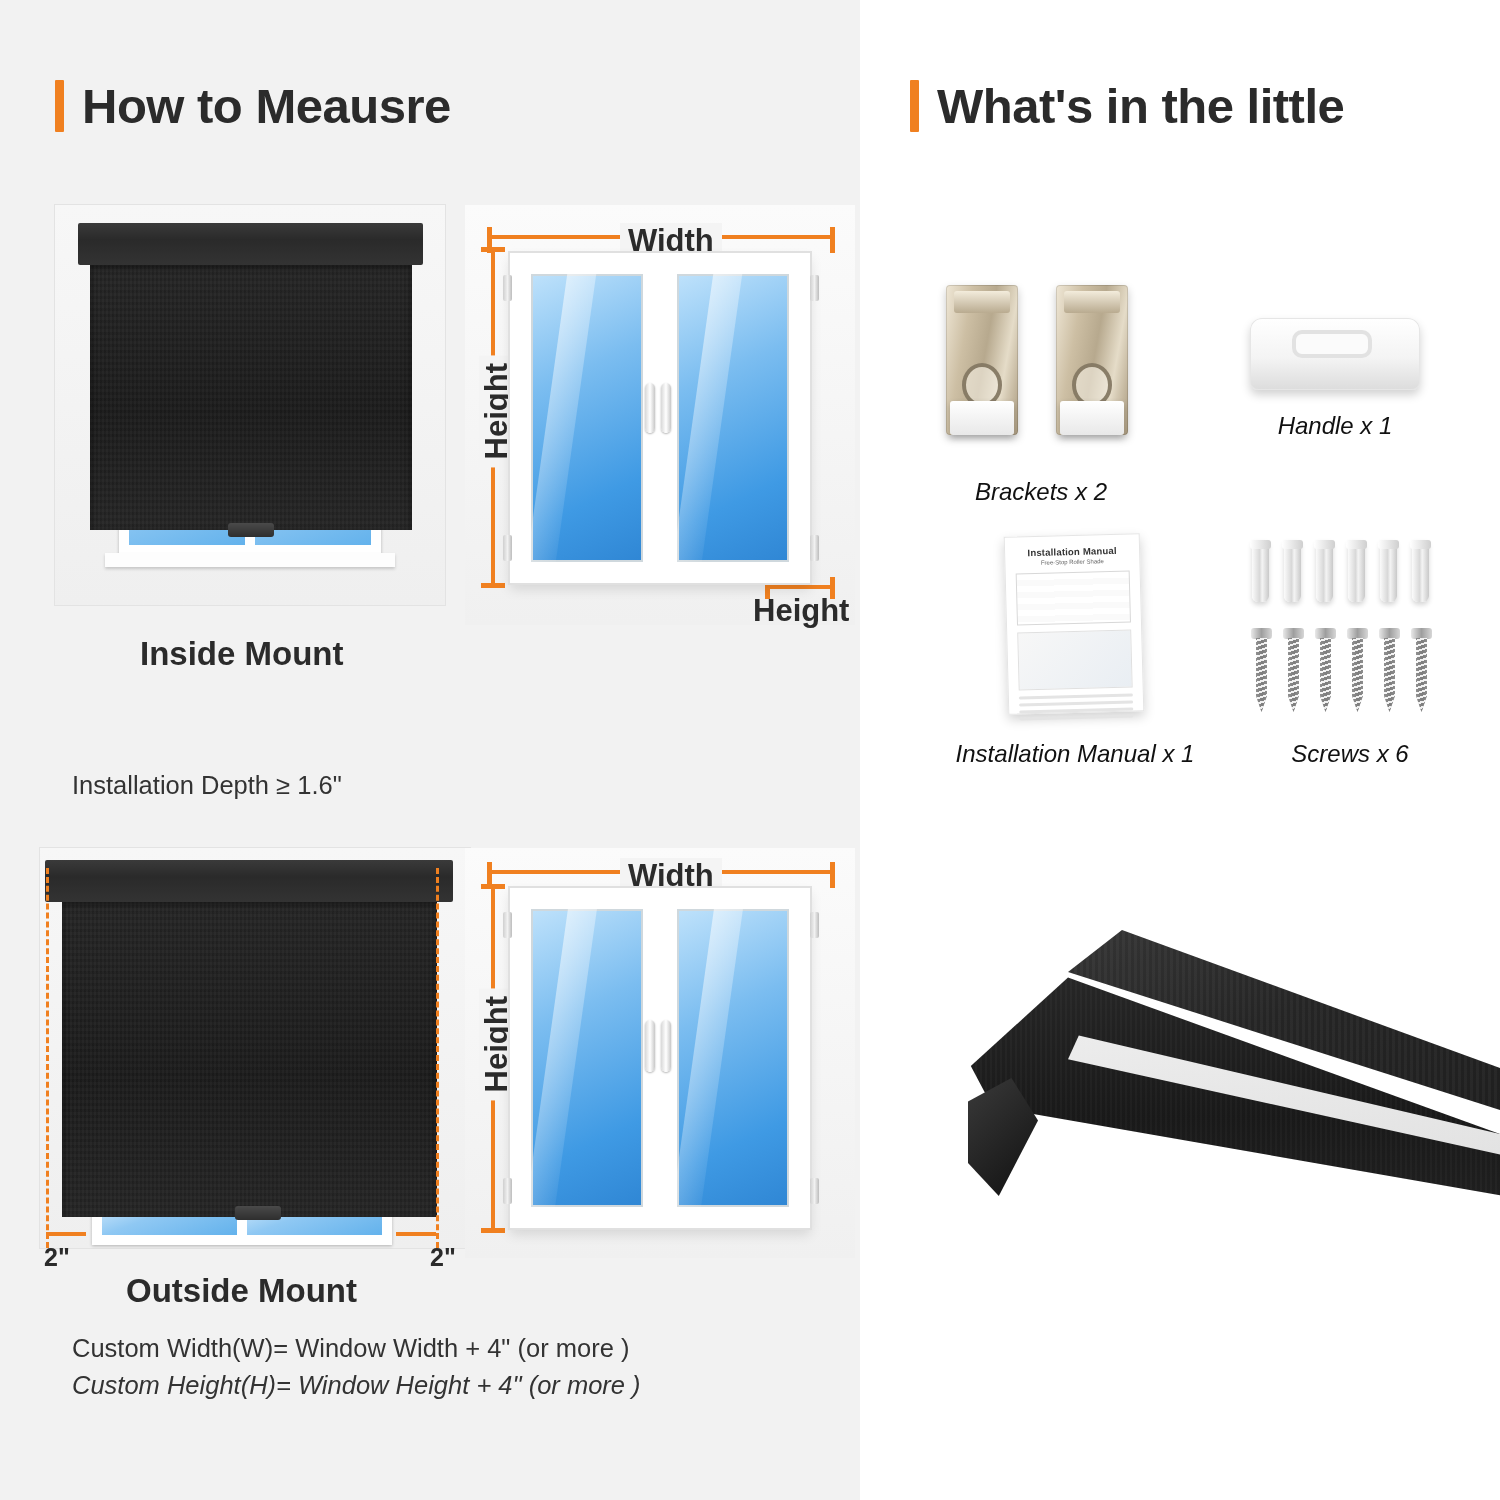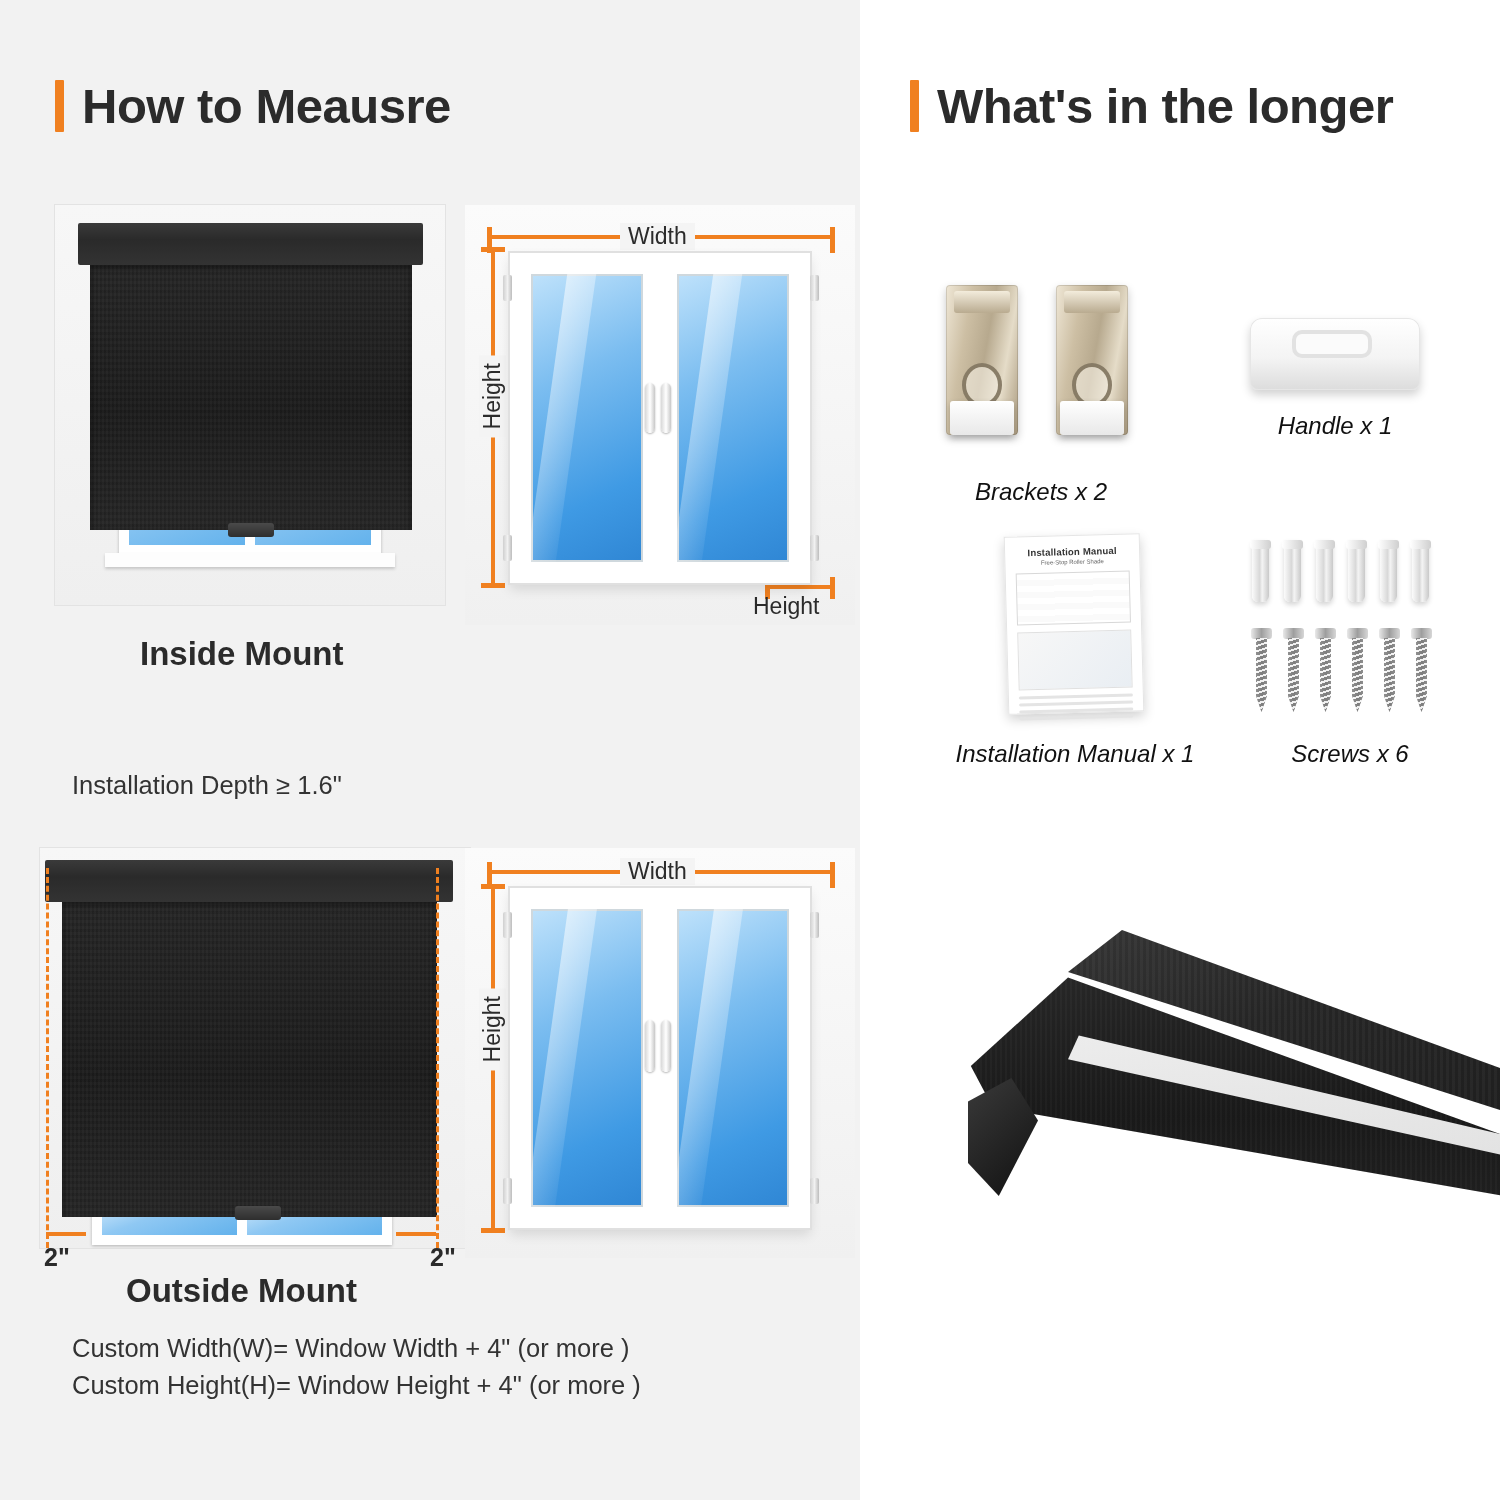--- a/index.html
+++ b/index.html
@@ -116,21 +116,21 @@
   }
   .hinge {
     position:absolute; width:9px; height:26px; border-radius:2px;
     background:linear-gradient(90deg,#cfcfcf,#f1f1f1,#bdbdbd);
   }
 
   
   .mark-line { position:absolute; background:#f08020; }
   .mark-cap  { position:absolute; background:#f08020; }
   .mark-label {
-    position:absolute; font-size:23px; font-weight:normal; color:#2b2b2b;
+    position:absolute; font-size:31px; font-weight:bold; color:#2b2b2b;
     background:transparent; white-space:nowrap;
   }
   .mark-label.vert { writing-mode:vertical-rl; transform:rotate(180deg); }
 
   .dash-v {
     position:absolute; width:0; border-left:3px dashed #f08020;
   }
   .dash-label {
     position:absolute; font-size:25px; font-weight:bold; color:#2b2b2b;
   }
@@ -364,28 +364,28 @@
       <div class="handle-bar" style="left:180px; top:172px; height:52px;"></div>
       <div class="handle-bar" style="left:196px; top:172px; height:52px;"></div>
       <div class="hinge" style="left:38px; top:64px;"></div>
       <div class="hinge" style="left:38px; top:330px;"></div>
       <div class="hinge" style="left:345px; top:64px;"></div>
       <div class="hinge" style="left:345px; top:330px;"></div>
     </div>
 
     <div class="mount-heading" style="left:126px; top:1272px;">Outside Mount</div>
     <div class="mount-line" style="left:72px; top:1334px;">Custom Width(W)= Window Width + 4" (or more )</div>
-    <div class="mount-line" style="left:72px; top:1371px;">Custom Height(H)= Window Height + 4" (or more )</div>
+    <div class="mount-line" style="left:72px; top:1371px;font-style:italic;">Custom Height(H)= Window Height + 4" (or more )</div>
   </div>
 
   <div class="right-panel">
 
     <div class="section-title" style="left:50px; top:78px;">
       <div class="title-bar"></div>
-      <div class="title-text">What's in the longer</div>
+      <div class="title-text">What's in the little</div>
     </div>
 
     <div style="position:absolute; left:86px; top:285px;">
       <div class="bracket" style="left:0; top:0;">
         <div class="body"></div>
         <div class="tab-top"></div>
         <div class="slot"></div>
         <div class="white-foot"></div>
       </div>
       <div class="bracket" style="left:110px; top:0;">

